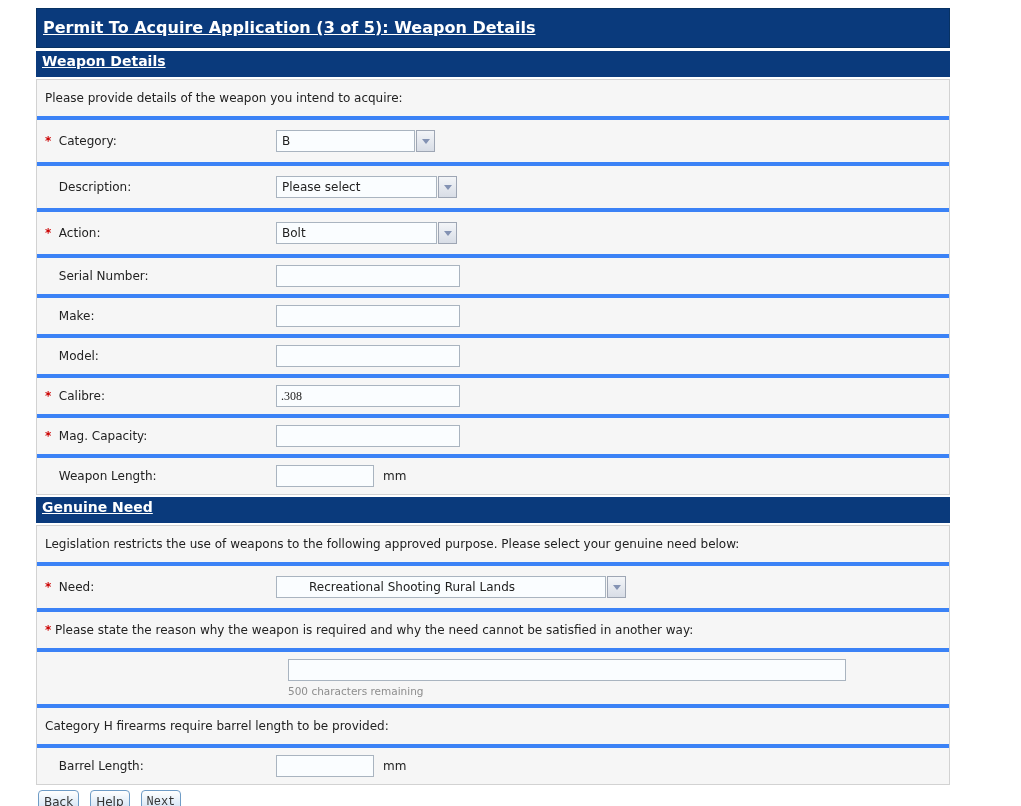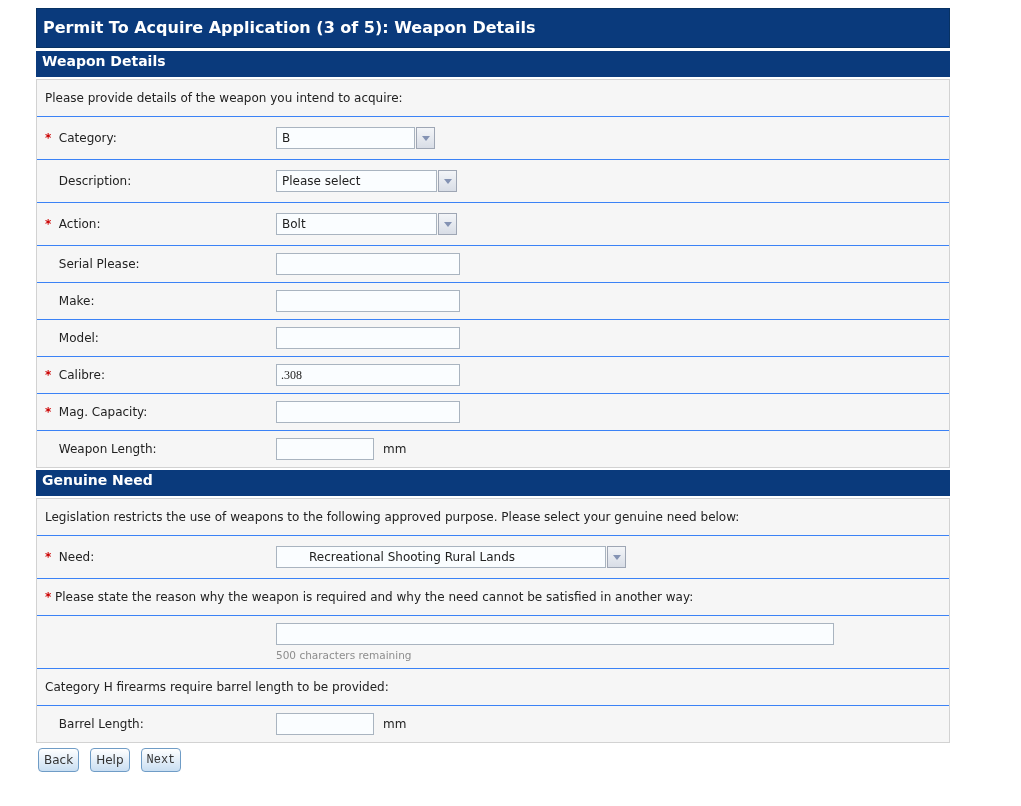--- a/index.html
+++ b/index.html
@@ -1,28 +1,28 @@
 <!DOCTYPE html>
 <html><head>
 <meta charset="utf-8">
 <style>
   html,body { margin:0; padding:0; background:#ffffff; }
   body { width:1021px; height:806px; font-family:"DejaVu Sans","Liberation Sans",sans-serif; color:#222; position:relative; }
   .page { position:absolute; left:36px; top:8px; width:914px; }
 
-  .bar { background:#0a3a7c; color:#ffffff; font-weight:bold; box-sizing:border-box; }
+  .bar { background:#0a3a7c; color:#ffffff; font-weight:bold; box-sizing:border-box;text-decoration:underline; }
   .title-bar { font-size:16px; padding:9px 8px 10px 6px; margin-bottom:3px; border:1px solid #083263; }
   .section-bar { font-size:14px; padding:2px 8px 8px 6px; margin:2px 0; }
 
   .rows-block { border:1px solid #d2d2d2; background:#f6f6f6; }
-  .row { box-sizing:border-box; border-bottom:1px solid #3b82f6; display:flex; align-items:center; padding:10px 8px; font-size:12px; }
+  .row { box-sizing:border-box; border-bottom:4px solid #3b82f6; display:flex; align-items:center; padding:10px 8px; font-size:12px; }
   .row:last-child { border-bottom:none; }
   .row.text-row { padding:11px 8px; }
   .row.input-row { padding:7px 8px; }
-  .row.tall { align-items:flex-start; }
+  .row.tall { align-items:flex-start;gap:12px; }
 
   .req { display:inline-block; width:10px; color:#cc0000; font-weight:bold; font-size:12px; }
   .label-cell { width:231px; flex-shrink:0; }
   .lbl { color:#222; }
 
   .ctl-cell { display:flex; align-items:center; }
   .ctl-col { display:flex; flex-direction:column; }
 
   .dd { display:inline-flex; align-items:stretch; cursor:default; }
   .dd-text { display:inline-block; background:#fafdff; border:1px solid #a9b4c0; height:20px; line-height:20px; padding:0 5px; white-space:nowrap; overflow:hidden; }
@@ -99,21 +99,21 @@
           <span class="dd-btn">
               <span class="dd-arrow"></span>
             </span>
         </span>
       </div>
     </div>
 
     <div class="row input-row">
       <div class="label-cell">
         <span class="req"></span>
-        <span class="lbl">Serial Please:</span>
+        <span class="lbl">Serial Number:</span>
       </div>
       <div class="ctl-cell">
         <input class="inp w-std" value="" style="">
       </div>
     </div>
 
     <div class="row input-row">
       <div class="label-cell">
         <span class="req"></span>
         <span class="lbl">Make:</span>

